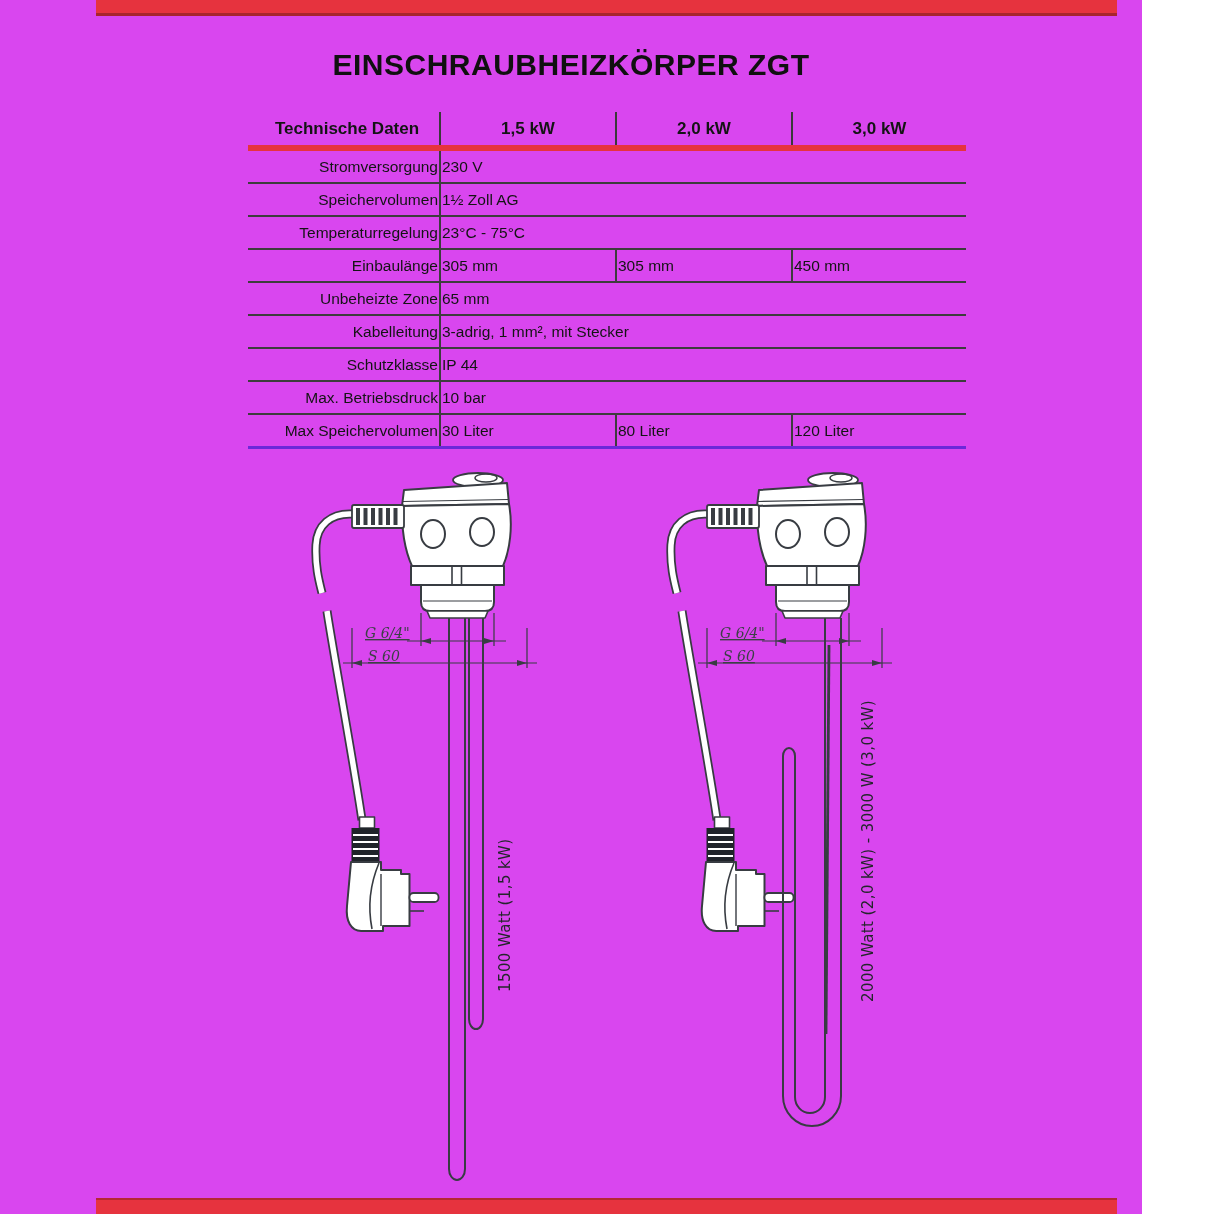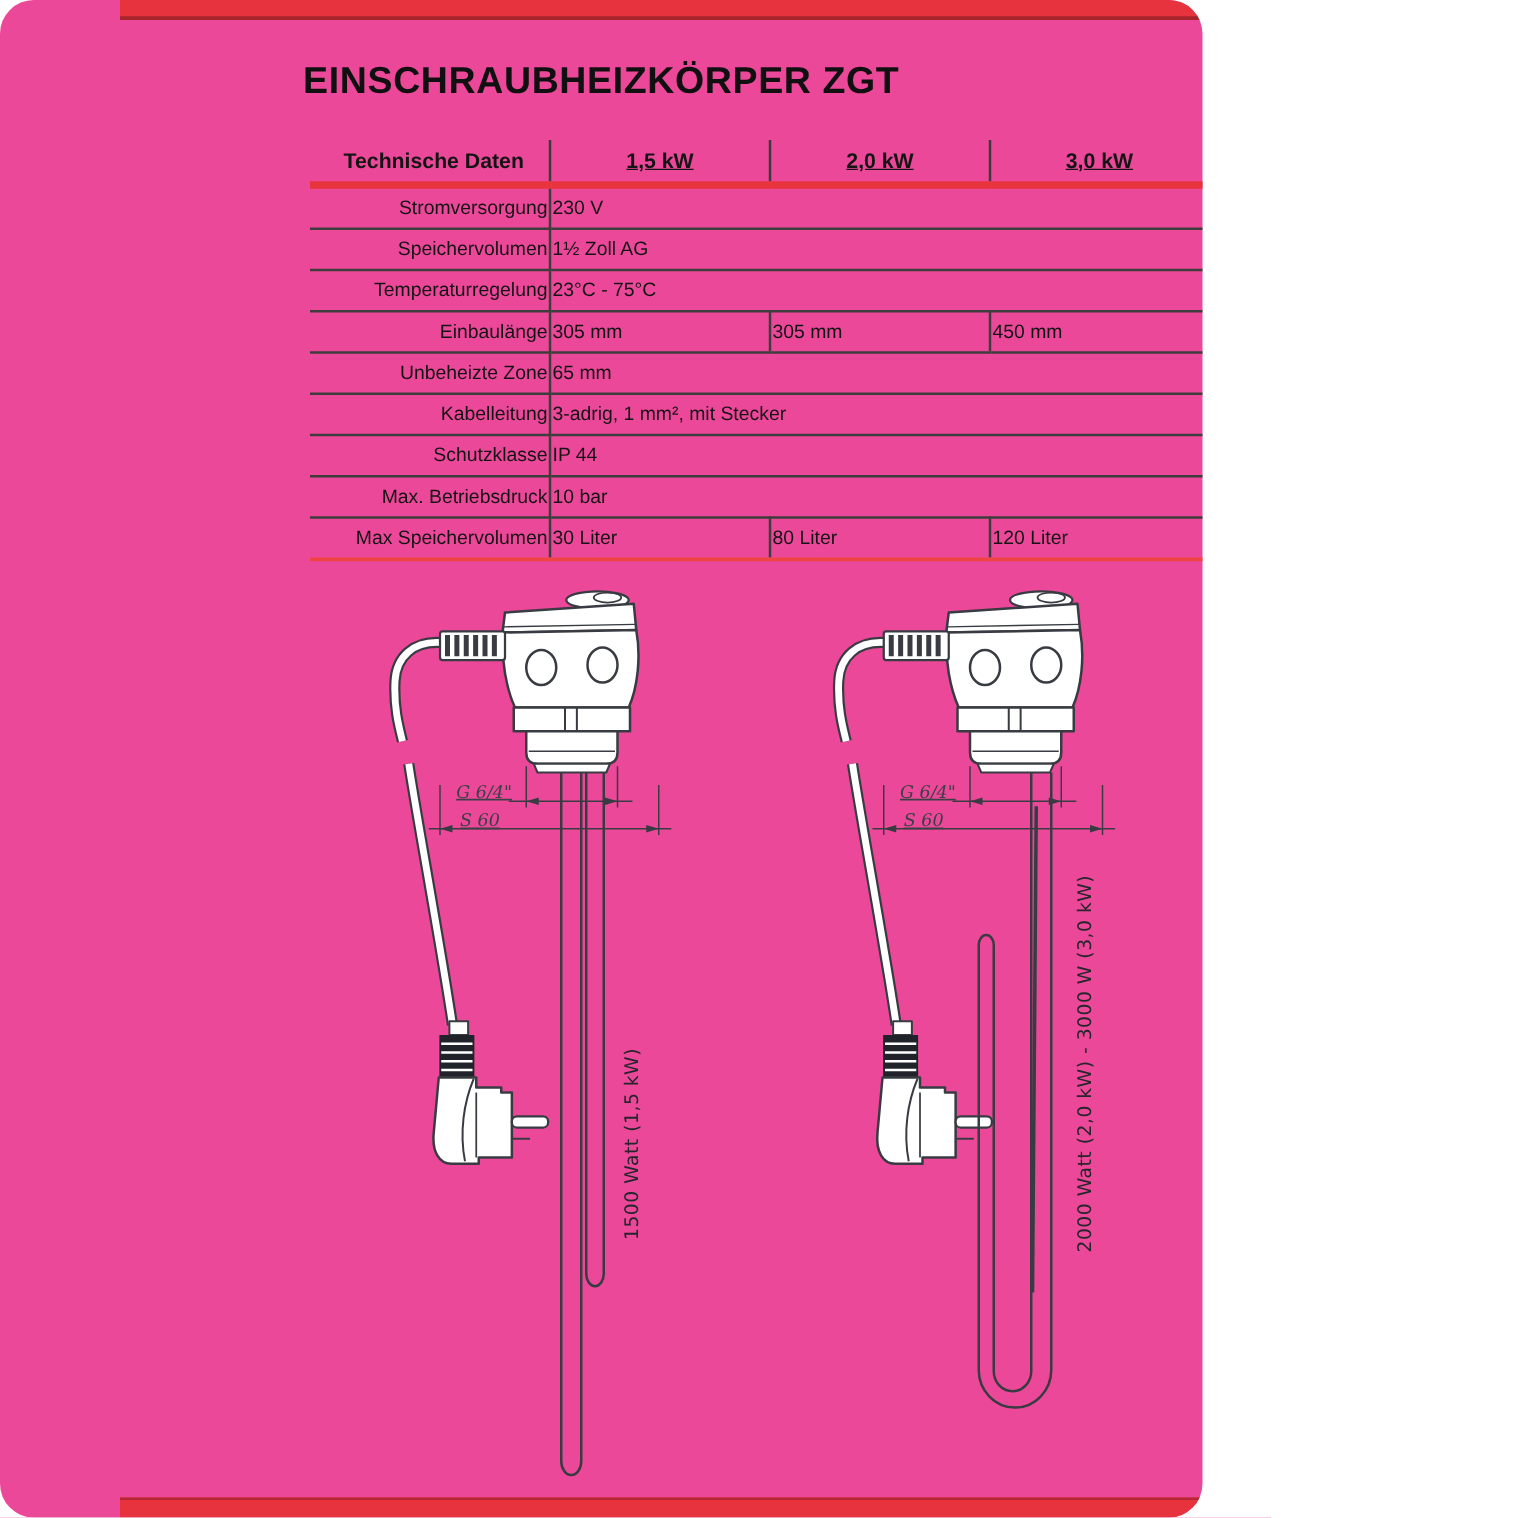--- a/index.html
+++ b/index.html
@@ -1,33 +1,33 @@
 <!DOCTYPE html>
 <html><head>
 <meta charset="utf-8">
 <style>
   html,body{margin:0;padding:0;background:#ffffff;}
-  .page{position:relative;width:962px;height:1214px;background:#ec4899;overflow:hidden;
-        font-family:"Liberation Sans",sans-serif;color:#151515;border-radius:27px;}
+  .page{position:relative;width:1142px;height:1214px;background:#d946ef;overflow:hidden;
+        font-family:"Liberation Sans",sans-serif;color:#151515;}
   .bar{position:absolute;left:96px;width:1021px;background:#e6333e;}
   .bar.top{top:0;height:13px;border-bottom:3px solid #a8242c;}
   .bar.bottom{bottom:0;height:14px;border-top:2px solid #b52834;}
   h1.title{position:absolute;top:48px;left:0;width:100%;margin:0;text-align:center;
            font-size:30px;font-weight:bold;letter-spacing:0.5px;color:#101010;}
   table.spec{position:absolute;left:248px;top:112px;width:718px;border-collapse:collapse;
              table-layout:fixed;font-size:15.5px;color:#141414;}
   table.spec th{height:31px;font-size:17px;font-weight:bold;vertical-align:middle;
                 border-bottom:6px solid #e6333e;}
   table.spec th.lbl{text-align:center;padding-left:8px;}
-  table.spec th.kw{text-align:center;border-left:2px solid #3a3a3a;text-decoration:underline;}
+  table.spec th.kw{text-align:center;border-left:2px solid #3a3a3a;}
   table.spec td{height:29px;vertical-align:middle;border-bottom:2px solid #3d3d3d;}
   table.spec td.lbl{text-align:right;padding-left:8px;border-right:2px solid #3d3d3d;}
   table.spec td.val{text-align:left;}
   table.spec td.vsep{border-left:2px solid #3d3d3d;}
-  table.spec tr.last td{border-bottom:3px solid #ef4444;}
+  table.spec tr.last td{border-bottom:3px solid #6d28d9;}
   svg.draw{position:absolute;left:0;top:0;width:1214px;height:1214px;pointer-events:none;}
   .ln{stroke:#383c42;fill:none;stroke-width:2;stroke-linejoin:round;}
   .thin{stroke-width:1.2;}
   .whitefill{fill:#ffffff;}
   .dimtxt{font-family:"DejaVu Serif",serif;font-style:italic;font-size:14px;fill:#3c4046;
           text-decoration:underline;}
   .watttxt{font-family:"DejaVu Sans",sans-serif;font-size:15px;fill:#23262b;letter-spacing:0.4px;}
 </style>
 </head>
 <body>

